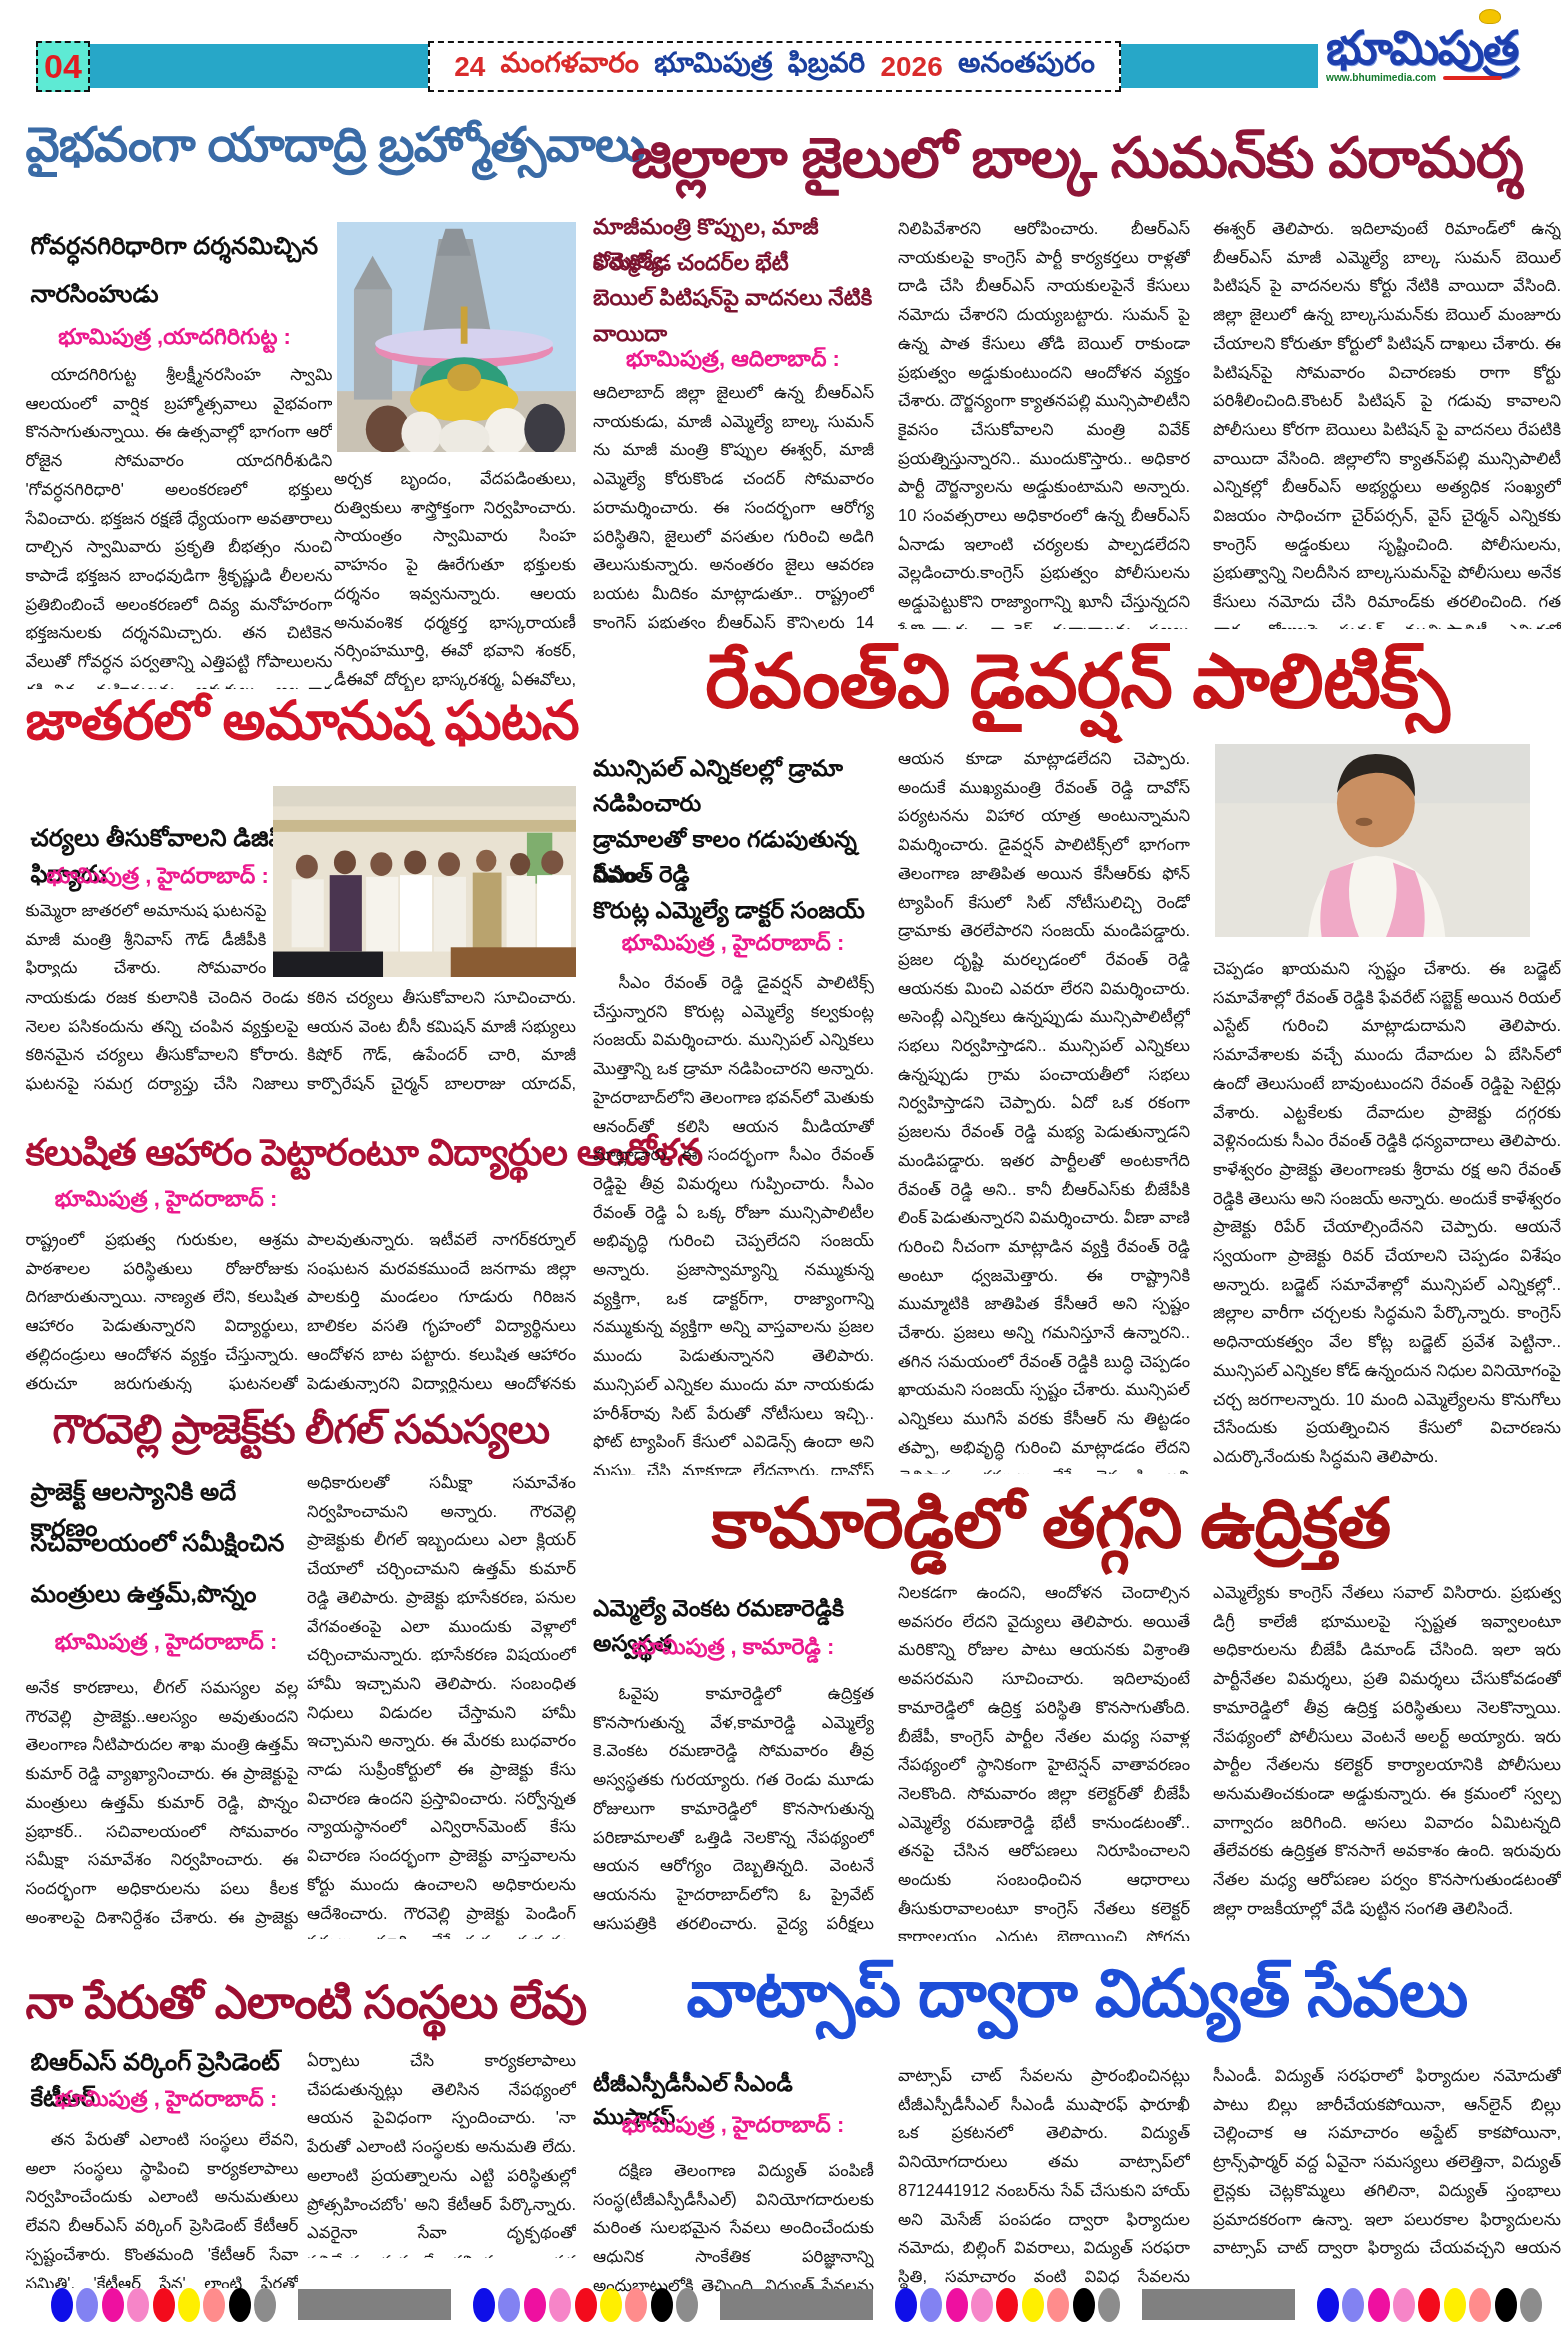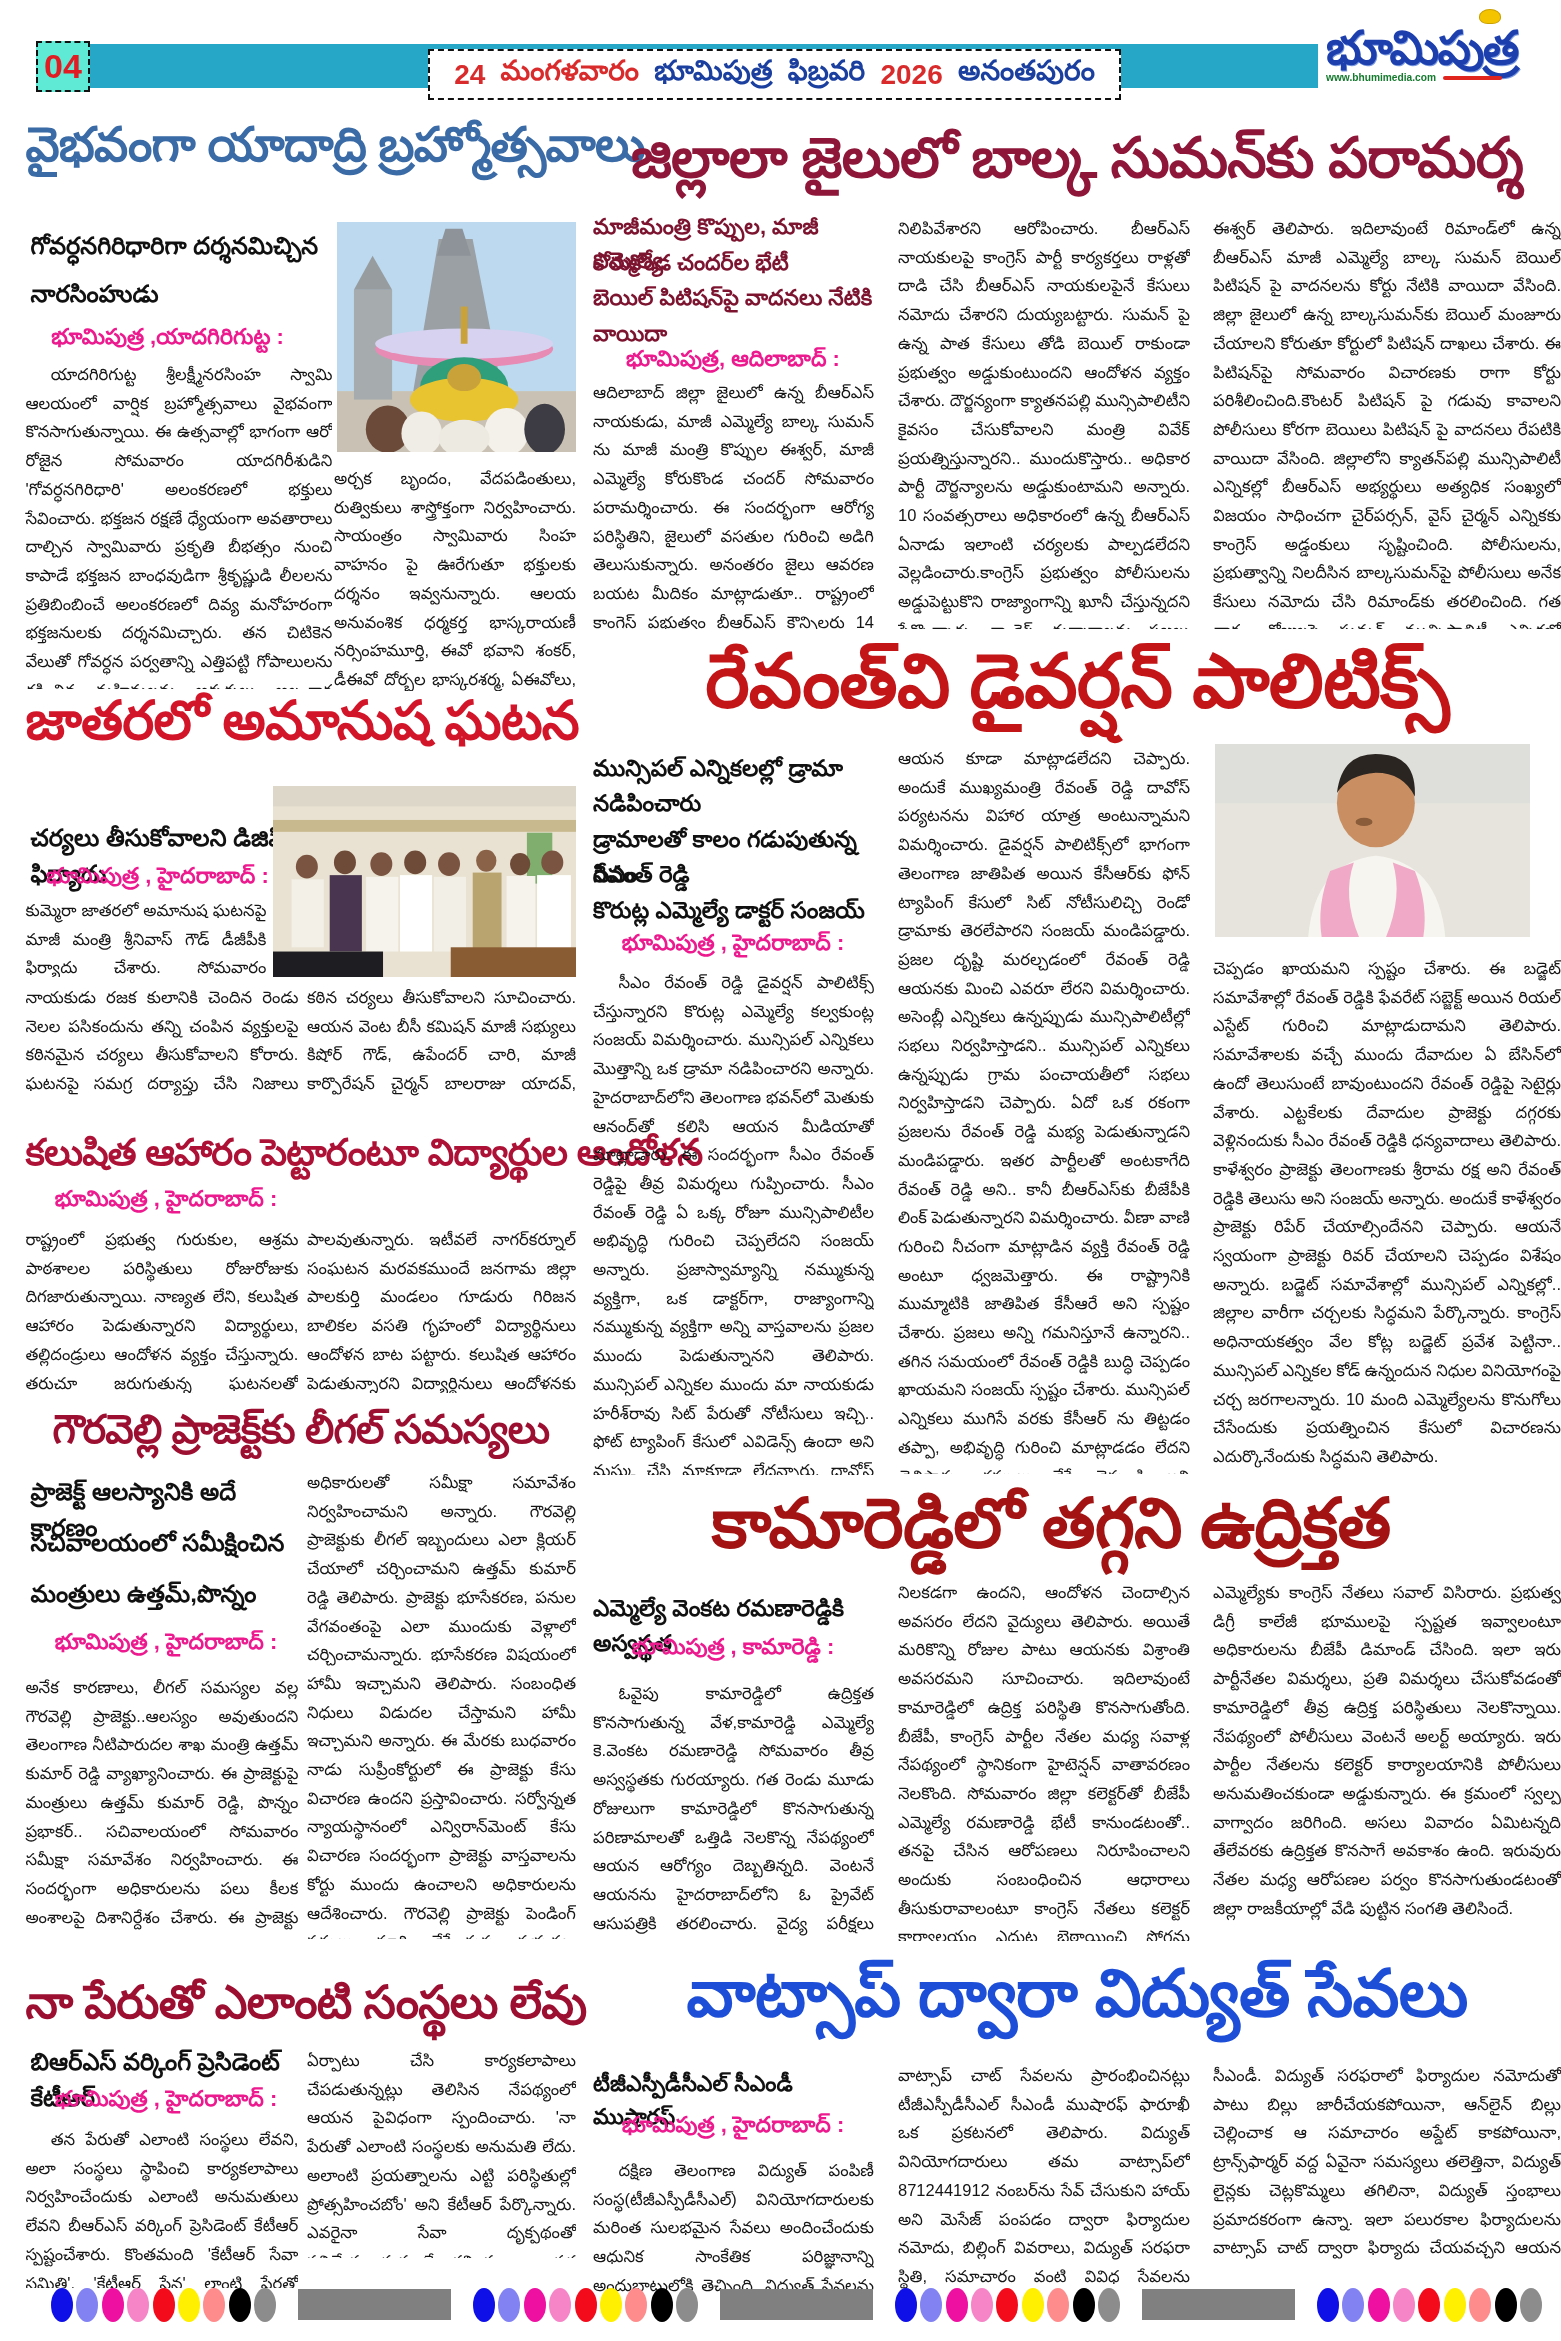--- a/index.html
+++ b/index.html
@@ -4,21 +4,21 @@
 <style>
   * { margin:0; padding:0; box-sizing:border-box; }
   html,body { width:1562px; height:2342px; background:#ffffff; overflow:hidden;
               font-family:"Liberation Sans", sans-serif; color:#111; }
   .abs { position:absolute; }
   
   .cyan-bar { background:#27a7c8; }
   .pgnum-box { background:#5eead4; border:2.5px dashed #111; display:flex; align-items:center; justify-content:center;
                font-size:34px; font-weight:bold; color:#e11c22; }
   .dateline-box { background:#fff; border:2.5px dashed #111; display:flex; align-items:center; justify-content:center;
-                  gap:15.3px; font-size:28px; font-weight:bold;margin-top:8px; }
+                  gap:15.3px; font-size:28px; font-weight:bold; }
   .dl-red { color:#d92b2b; } .dl-blue { color:#1a3f9e; }
   .logo-title { font-size:47px; font-weight:900; color:#1d3fae; letter-spacing:-1.7px; line-height:1;
                 text-shadow:0.8px 0.8px 0 #7d9be0; }
   .logo-emblem { width:22px; height:15.3px; background:#f4c400; border-radius:50% 50% 40% 40%; border:1.7px solid #caa000; }
   .logo-web { font-size:10.2px; font-weight:bold; color:#157a2e; }
   .logo-tag { height:4.2px; background:#e0251f; border-radius:2.5px; }
   
   .hl { font-weight:900; text-align:center; line-height:1.05; letter-spacing:-0.8px; white-space:nowrap; }
   .hl-blue   { color:#3a6ba6; font-size:48px; }
   .hl-red    { color:#d31529; font-size:54px; }
@@ -63,21 +63,21 @@
   <div class="logo-emblem" style="margin-left:153px;"></div>
   <div class="logo-title">భూమిపుత్ర</div>
   <div style="display:flex; align-items:center; gap:6.8px; margin-top:1.7px;">
     <span class="logo-web">www.bhumimedia.com</span>
     <span class="logo-tag" style="width:59px;"></span>
   </div>
 </div>
 
 <div class="abs hl hl-blue" style="left:25.4px; top:120px; width:551px;">వైభవంగా యాదాద్రి బ్రహ్మోత్సవాలు</div>
 <div class="abs subhead" style="left:30.5px; top:222px; width:305px; line-height:2.0;">గోవర్ధనగిరిధారిగా దర్శనమిచ్చిన నారసింహుడు</div>
-<div class="abs byline" style="left:15px; top:324px; width:305px;">భూమిపుత్ర ,యాదగిరిగుట్ట :</div>
+<div class="abs byline" style="left:22px; top:324px; width:305px;">భూమిపుత్ర ,యాదగిరిగుట్ట :</div>
 
 <div class="abs photo" style="left:337px; top:222px; width:239px; height:230px;">
   <svg viewBox="0 0 282 272" preserveAspectRatio="none">
     <rect width="282" height="272" fill="#bcd9ef"></rect>
     <rect x="0" y="200" width="282" height="72" fill="#c9c2b4"></rect>
     <polygon points="120,20 90,200 195,200 160,20" fill="#9aa0a4"></polygon>
     <polygon points="128,8 118,40 158,40 148,8" fill="#8d9398"></polygon>
     <rect x="20" y="80" width="45" height="130" fill="#a6abae"></rect>
     <polygon points="20,80 42,40 65,80" fill="#979c9f"></polygon>
     <ellipse cx="150" cy="150" rx="105" ry="22" fill="#e88bb4"></ellipse>

